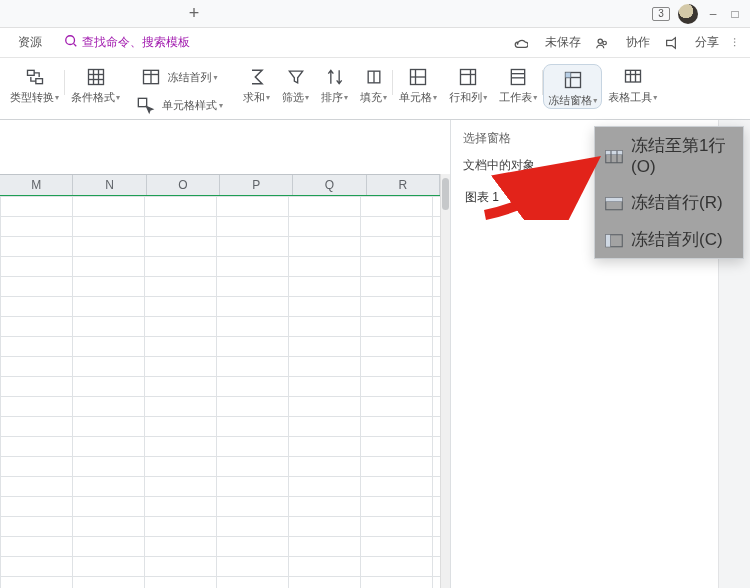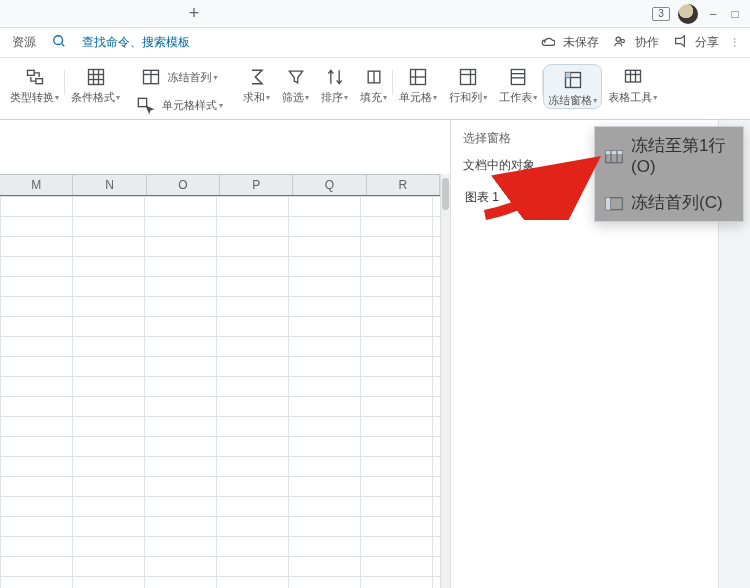--- a/index.html
+++ b/index.html
@@ -6,24 +6,24 @@
   body { width: 750px; height: 588px; background: #f5f6f7; overflow: hidden; position: relative; }
   
   .titlebar { height: 28px; display: flex; align-items: center; background: #f8f9fa; border-bottom: 1px solid #e0e0e0; }
   .tab-plus { width: 28px; height: 22px; margin-left: 180px; display: flex; align-items: center; justify-content: center; color: #666; cursor: pointer; font-size: 18px; }
   .titlebar-right { margin-left: auto; display: flex; align-items: center; gap: 8px; padding-right: 8px; }
   .badge3 { width: 18px; height: 14px; border: 1px solid #888; border-radius: 2px; font-size: 10px; display: flex; align-items: center; justify-content: center; color: #555; }
   .avatar { width: 20px; height: 20px; border-radius: 50%; background: radial-gradient(circle at 40% 35%, #d4c9a8 40%, #3a3530 42%); }
   .winctl { width: 14px; height: 14px; color: #666; font-size: 12px; display:flex; align-items:center; justify-content:center;}
   
   .menubar { height: 30px; display: flex; align-items: center; background: #fff; border-bottom: 1px solid #e5e5e5; font-size: 12px; color: #555; }
-  .menubar .res { padding: 0 12px; }
-  .search { flex: 0 0 auto; display: flex; align-items: center; color: #0369a1; gap: 16px; margin-left: 4px; }
+  .menubar .res { padding: 0 18px; }
+  .search { flex: 0 0 auto; display: flex; align-items: center; color: #a21caf; gap: 4px; margin-left: 4px; }
   .menubar-right { margin-left: auto; display: flex; gap: 14px; padding-right: 14px; align-items: center; color: #555;}
-  .menubar-right span { display:flex; gap:8px;}
+  .menubar-right span { display:flex; align-items:center; gap:17px;}
   
   .ribbon { height: 62px; background: #fff; border-bottom: 1px solid #d0d3d6; display: flex; align-items: flex-start; padding: 6px 4px 0 4px; gap: 0; }
   .rgroup { display: flex; flex-direction: column; align-items: center; padding: 0 6px; position: relative; }
   .rgroup.sep::after { content:""; position:absolute; right:0; top:6px; bottom:10px; width:1px; background:#e2e2e2;}
   .ricon-row { display:flex; gap:2px; align-items:center; height:26px;}
   .ricon { width: 26px; height: 26px; display: flex; align-items: center; justify-content: center; color: #4a4d52; }
   .ricon svg { width: 20px; height: 20px; }
   .rlabel { font-size: 11px; color: #555; display:flex; align-items:center; gap:1px;}
   .dd { font-size: 8px; color: #888; }
   .freeze-btn { background: #eef3f8; border: 1px solid #c6d4e1; border-radius: 8px; padding: 2px 4px 0; }
@@ -333,20 +333,30 @@
           <line x1="8" y1="1" x2="8" y2="17"></line>
           <line x1="16" y1="1" x2="16" y2="17"></line>
         </svg>
     </span>
     <span>冻结至第1行(O)</span>
   </div>
   <div class="ditem">
     <span class="dicon">
       <svg viewBox="0 0 24 18" fill="none" stroke="currentColor" stroke-width="1.4">
           <rect x="1" y="1" width="22" height="16"></rect>
+          <line x1="1" y1="6" x2="23" y2="6"></line>
+          <rect x="1" y="1" width="22" height="5" fill="#cfd8e3" stroke="none"></rect>
+        </svg>
+    </span>
+    <span>冻结首行(R)</span>
+  </div>
+  <div class="ditem">
+    <span class="dicon">
+      <svg viewBox="0 0 24 18" fill="none" stroke="currentColor" stroke-width="1.4">
+          <rect x="1" y="1" width="22" height="16"></rect>
           <line x1="7" y1="1" x2="7" y2="17"></line>
           <rect x="1" y="1" width="6" height="16" fill="#cfd8e3" stroke="none"></rect>
         </svg>
     </span>
     <span>冻结首列(C)</span>
   </div>
 </div>
 
 <div class="arrow">
   <svg viewBox="0 0 160 70">

